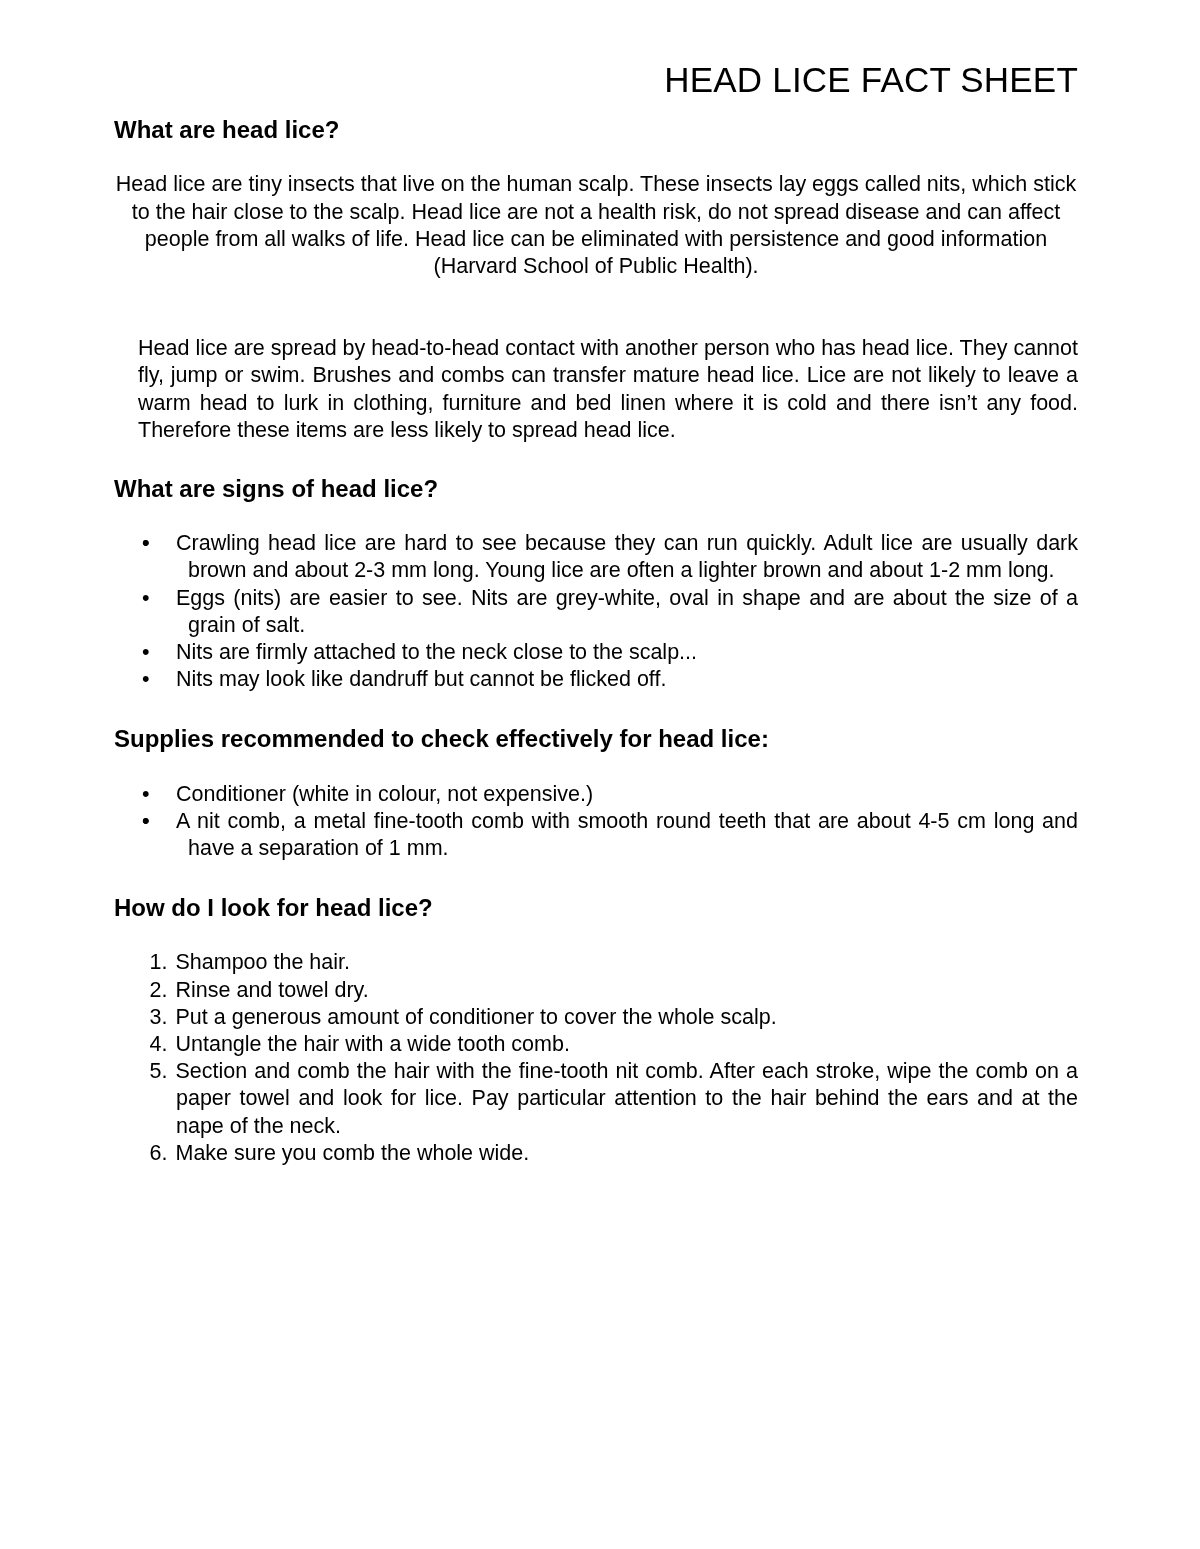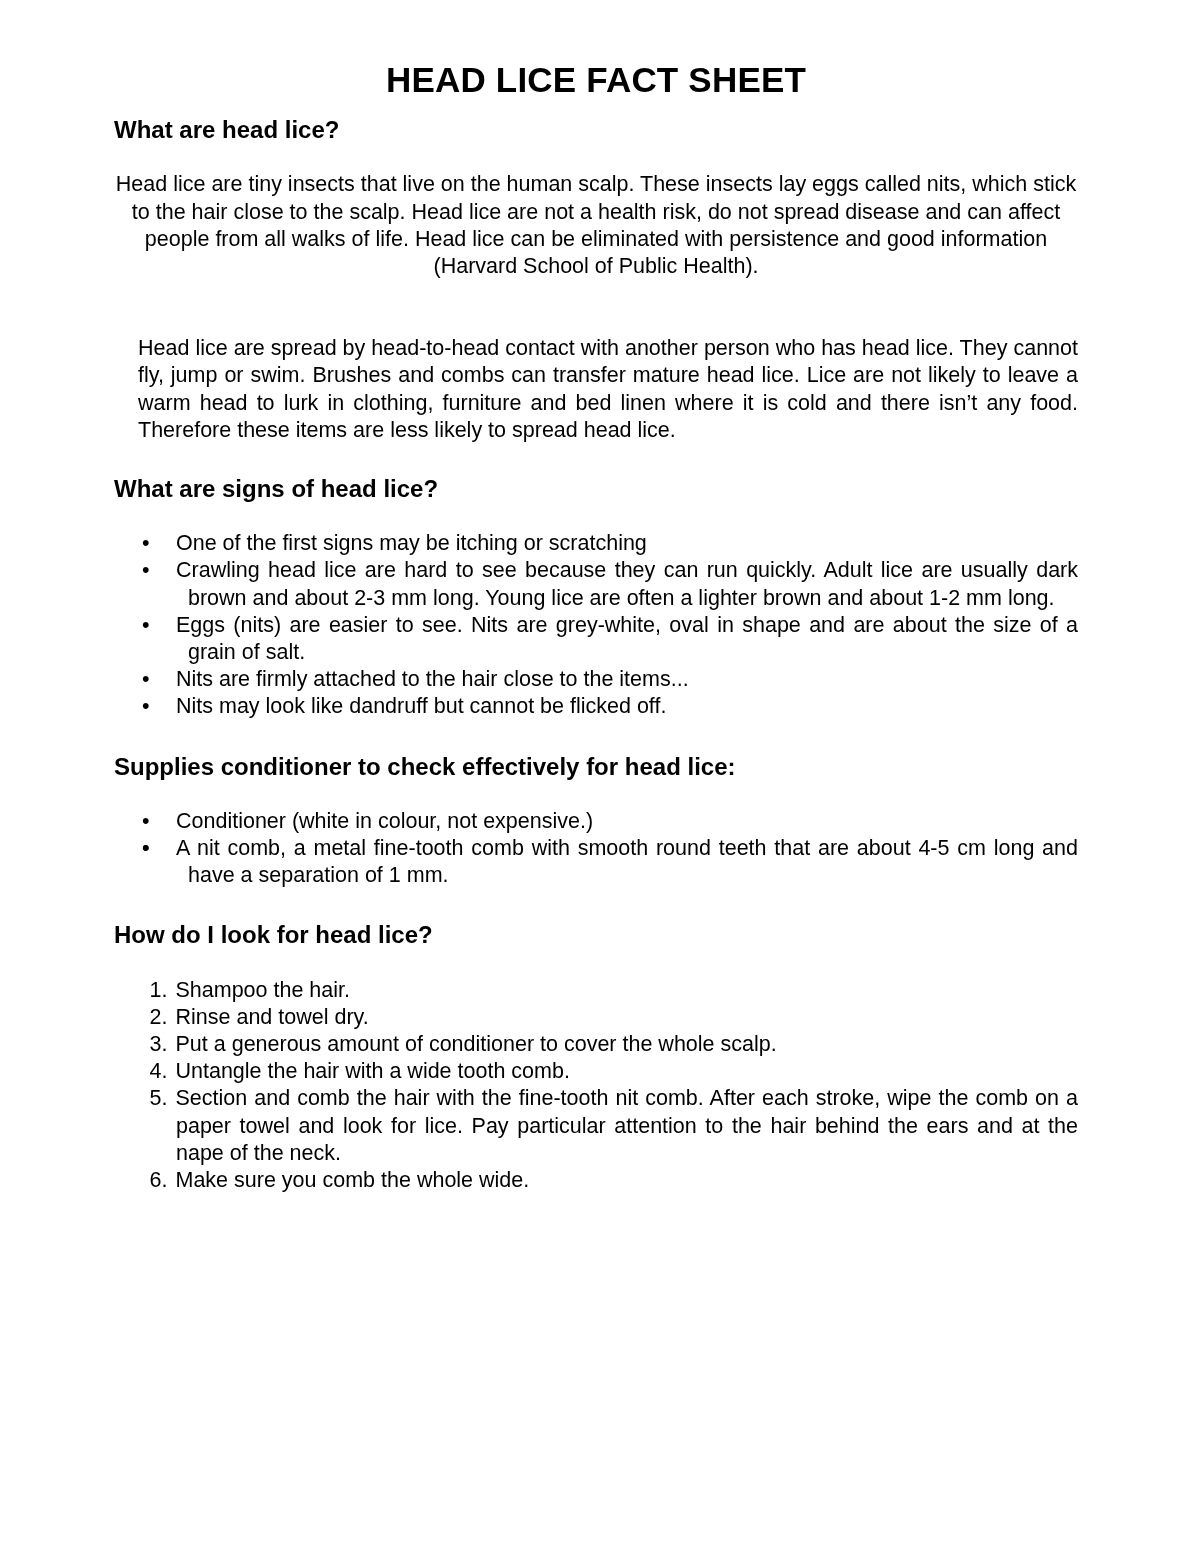--- a/index.html
+++ b/index.html
@@ -17,23 +17,23 @@
     overflow: hidden;
     box-sizing: border-box;
   }
   .content {
     position: absolute;
     left: 114px;
     top: 60px;
     width: 964px;
   }
   .doc-title {
-    text-align: center;
+    text-align: right;
     font-size: 35px;
-    font-weight: bold;
+    font-weight: normal;
     line-height: 1.15;
     margin: 0 0 14px 0;
     letter-spacing: 0.2px;
   }
   .heading {
     font-size: 24px;
     font-weight: bold;
     line-height: 1.3;
     margin: 0;
   }
@@ -110,39 +110,39 @@
 
     <div class="gap-sm"></div>
     <p class="para justify">Head lice are spread by head-to-head contact with another person who has head lice. They cannot fly, jump or swim.  Brushes and combs can transfer mature head lice. Lice are not likely to leave a warm head to lurk in clothing, furniture and bed linen where it is cold and there isn’t any food.  Therefore these items are less likely to spread head lice.</p>
 
     <div class="gap-md"></div>
 
     <div class="heading">What are signs of head lice?</div>
     <div class="gap-sm"></div>
     <ul class="bullets">
       <li>
-        <span class="bullet-dot">•</span><span>One of the first signs may be itching or scratching</span>
+        <span class="bullet-dot">•</span>
       </li>
       <li class="justify">
         <span class="bullet-dot">•</span><span>Crawling head lice are hard to see because they can run quickly.  Adult lice are usually dark brown and about 2-3 mm long. Young lice are often a lighter brown and about 1-2 mm long.</span>
       </li>
       <li class="justify">
         <span class="bullet-dot">•</span><span>Eggs (nits) are easier to see. Nits are grey-white, oval in shape and are about the size of a grain of salt.</span>
       </li>
       <li>
-        <span class="bullet-dot">•</span><span>Nits are firmly attached to the hair close to the items...</span>
+        <span class="bullet-dot">•</span><span>Nits are firmly attached to the neck close to the scalp...</span>
       </li>
       <li>
         <span class="bullet-dot">•</span><span>Nits may look like dandruff but cannot be flicked off.</span>
       </li>
     </ul>
 
     <div class="gap-lg"></div>
 
-    <div class="heading">Supplies conditioner to check effectively for head lice:</div>
+    <div class="heading">Supplies recommended to check effectively for head lice:</div>
     <div class="gap-sm"></div>
     <ul class="bullets">
       <li>
         <span class="bullet-dot">•</span><span>Conditioner (white in colour, not expensive.)</span>
       </li>
       <li>
         <span class="bullet-dot">•</span>
       </li>
       <li class="justify">
         <span class="bullet-dot">•</span><span>A nit comb, a metal fine-tooth comb with smooth round teeth that are about 4-5 cm long and have a separation of 1 mm.</span>

